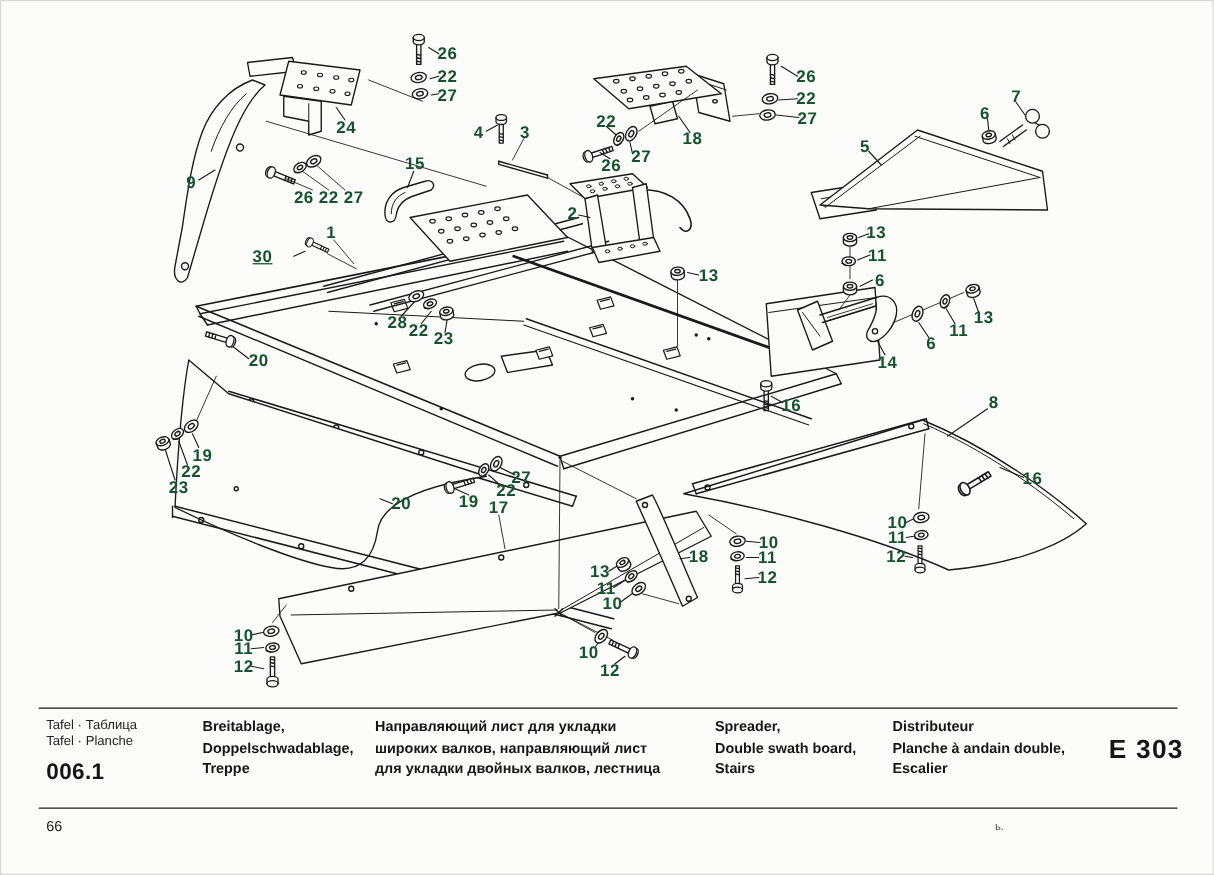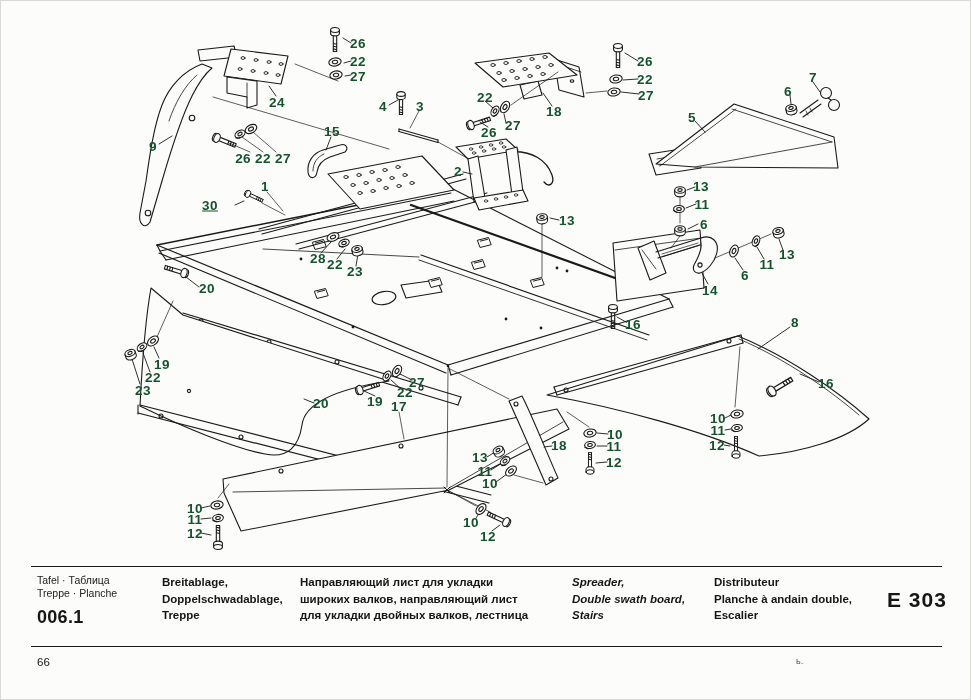--- a/index.html
+++ b/index.html
@@ -483,37 +483,37 @@
       <span class="plabel" style="left: 194px; top: 532px;">12</span>
       <span class="plabel" style="left: 457px; top: 170px;">2</span>
     </div>
 
   <div id="footer">
     <div class="rule top"></div>
     <div class="rule bottom"></div>
 
     <div class="fcol" style="left:36px;">
       <div class="small-id">Tafel · Таблица</div>
-      <div class="small-id">Treppe · Planche</div>
+      <div class="small-id">Tafel · Planche</div>
       <div class="plate-no">006.1</div>
     </div>
 
     <div class="fcol cap" style="left:130px;">
       <div>Breitablage,</div>
       <div>Doppelschwadablage,</div>
       <div>Treppe</div>
     </div>
 
     <div class="fcol cap" style="left:268px;">
       <div>Направляющий лист для укладки</div>
       <div>широких валков, направляющий лист</div>
       <div>для укладки двойных валков, лестница</div>
     </div>
 
-    <div class="fcol cap" style="left:540px;font-style:italic;">
+    <div class="fcol cap" style="left:540px;">
       <div>Spreader,</div>
       <div>Double swath board,</div>
       <div>Stairs</div>
     </div>
 
     <div class="fcol cap" style="left:682px;">
       <div>Distributeur</div>
       <div>Planche à andain double,</div>
       <div>Escalier</div>
     </div>

